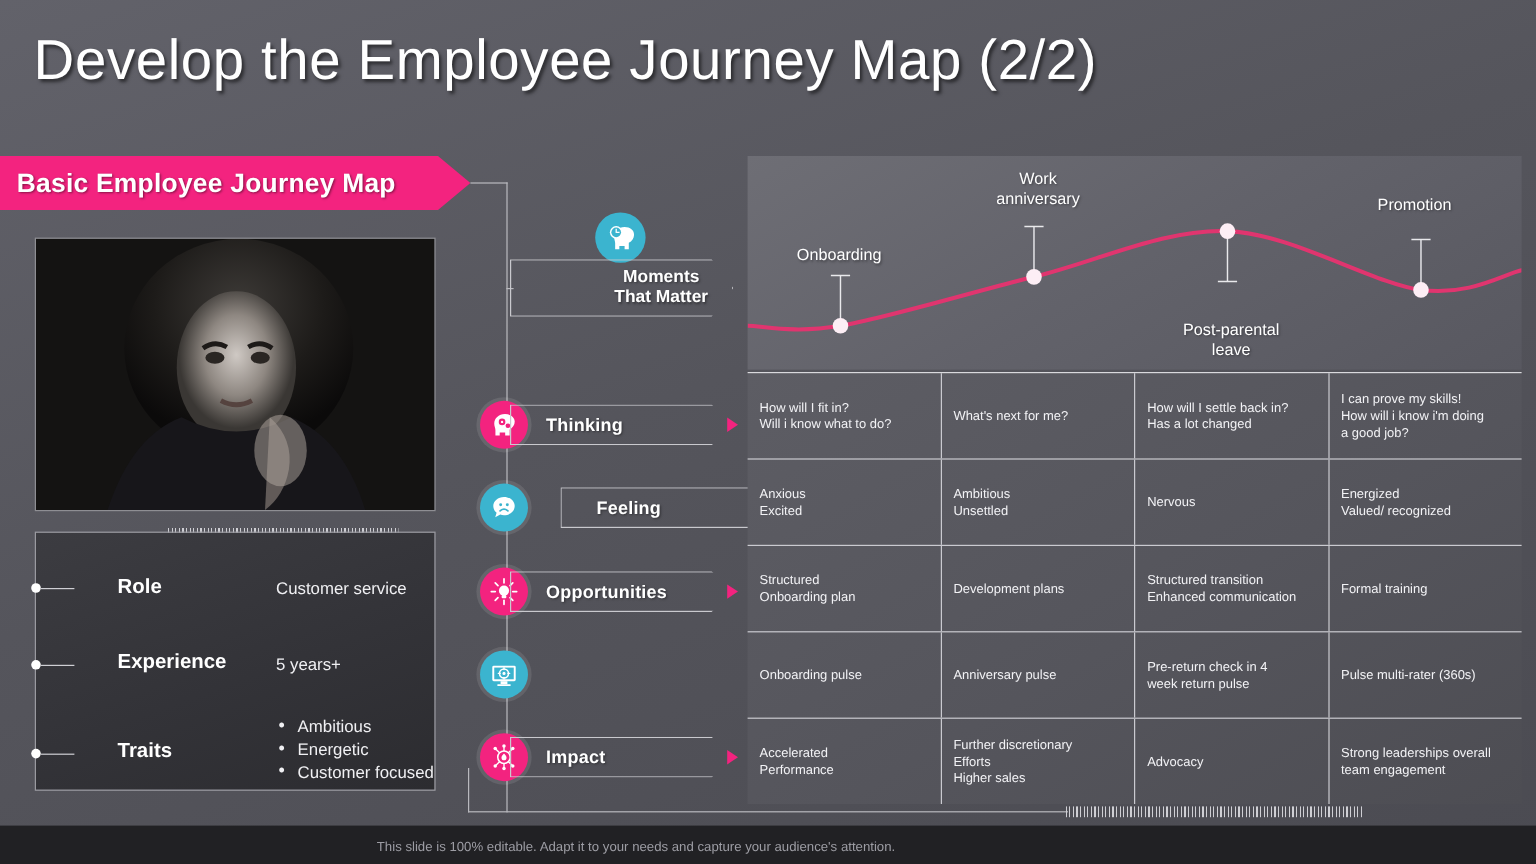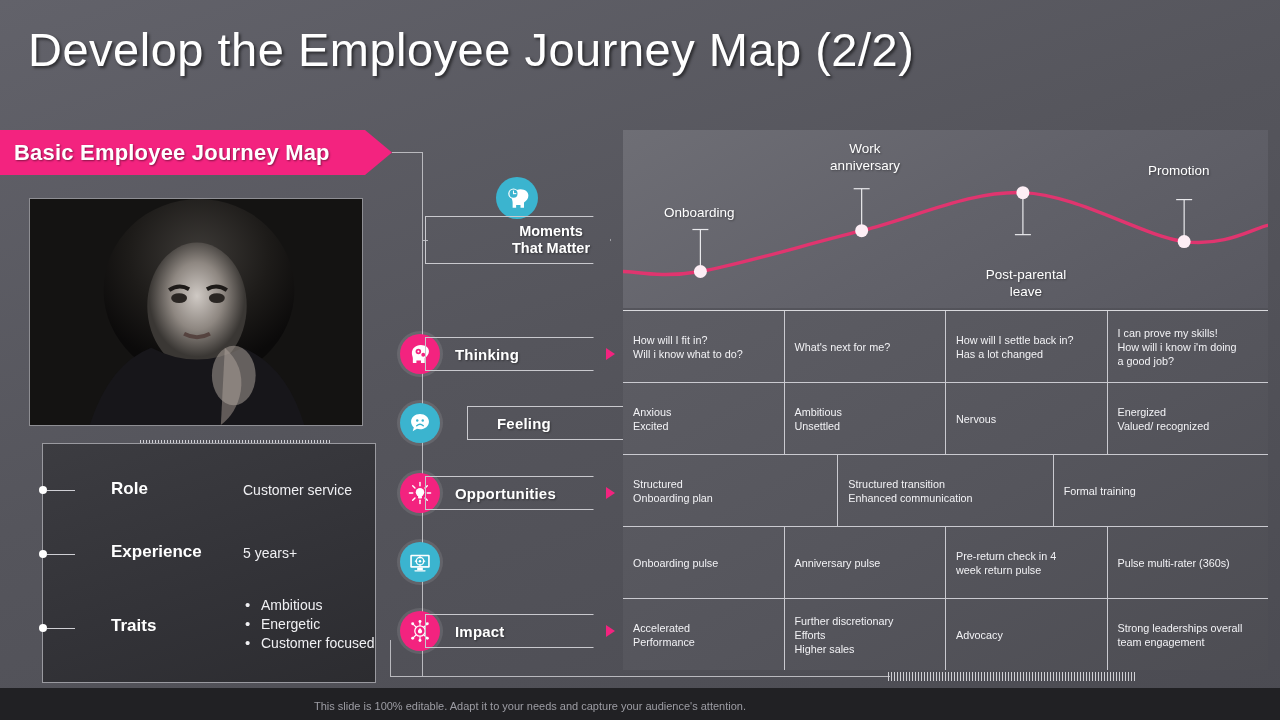--- a/index.html
+++ b/index.html
@@ -51,22 +51,22 @@
     background:
       radial-gradient(ellipse 120px 100px at 52% 42%, #b9b4b0 0%, #6e6a67 30%, #2a2825 62%, #141312 100%),
       linear-gradient(180deg, #1a1918 0%, #0c0c0b 100%);
     border: 1px solid #8e8e93;
     overflow: hidden;
   }
   #photo svg { display:block; width:100%; height:100%; }
 
   
   #persona-box {
-    position: absolute; left: 42px; top: 443px;
-    width: 334px; height: 240px;
+    position: absolute; left: 29px; top: 443px;
+    width: 334px; height: 216px;
     border: 1px solid #9a9aa0;
     background: linear-gradient(160deg, #3c3c41 0%, #333338 55%, #2c2c30 100%);
   }
   .dash-top {
     position: absolute; left: 140px; top: 440px;
     width: 192px; height: 6px;
     background: repeating-linear-gradient(90deg, #cfcfd4 0 1px, transparent 1px 3px);
   }
   .bullet-dot {
     position: absolute; width: 8px; height: 8px; border-radius: 50%;
@@ -441,20 +441,23 @@
           <span>Energized
 Valued/ recognized</span>
         </div>
       </div>
       <div class="t-row">
         <div class="t-cell">
           <span>Structured
 Onboarding plan</span>
         </div>
         <div class="t-cell">
+          <span>Development plans</span>
+        </div>
+        <div class="t-cell">
           <span>Structured transition
 Enhanced communication</span>
         </div>
         <div class="t-cell">
           <span>Formal training</span>
         </div>
       </div>
       <div class="t-row">
         <div class="t-cell">
           <span>Onboarding pulse</span>

